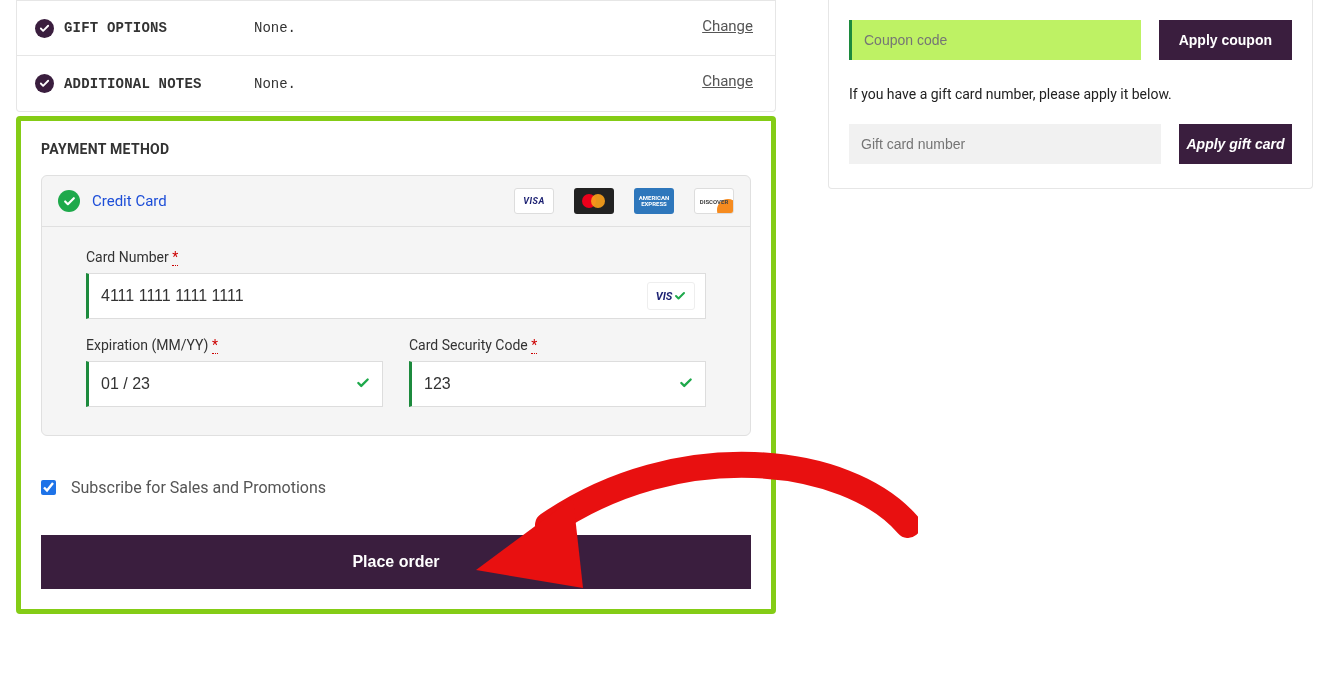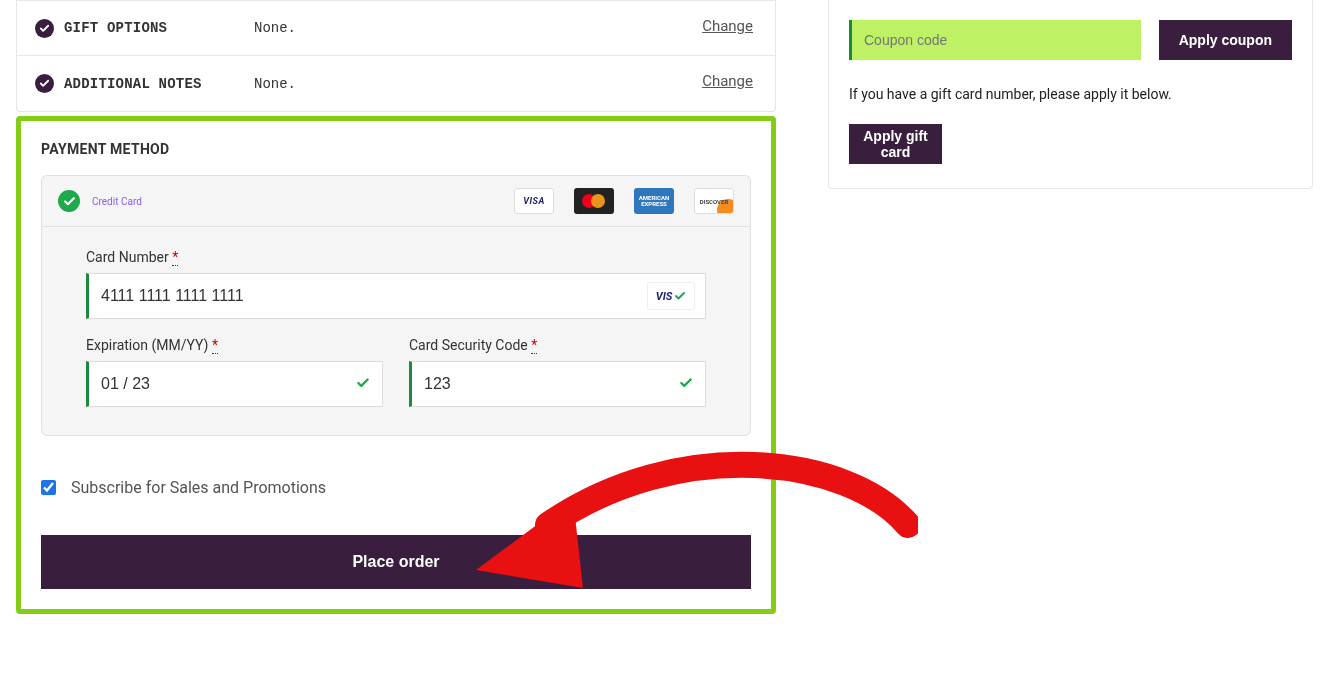--- a/index.html
+++ b/index.html
@@ -99,22 +99,22 @@
     position: relative;
   }
   .cc-radio {
     width: 22px; height: 22px; border-radius: 50%;
     background: #1ea94b;
     display: inline-flex; align-items: center; justify-content: center;
     margin-right: 12px;
   }
   .cc-radio svg { width: 13px; height: 13px; }
   .cc-label {
-    font-size: 10px;
-    color: #8b5cf6;
+    font-size: 15px;
+    color: #1d4ed8;
   }
   .card-brands {
     position: absolute;
     right: 16px;
     top: 12px;
     display: flex;
     gap: 20px;
   }
   .brand { width: 40px; height: 26px; border-radius: 3px; display:inline-flex; align-items:center; justify-content:center; font-size:9px; font-weight:700; }
   .visa { background:#fff; border:1px solid #ddd; color:#1a1f71; font-style:italic; letter-spacing:0.5px;}
@@ -172,21 +172,21 @@
     height:40px; padding:0 12px; font-size:14px; color:#333; outline:none;
   }
   .side-input-plain {
     flex:1; background:#f1f1f1; border:none;
     height:40px; padding:0 12px; font-size:14px; color:#333; outline:none;
   }
   .side-btn {
     background:#3a1e3e; color:#fff; border:none; padding:0 20px;
     height:40px; font-size:14px; font-weight:600; cursor:pointer;
   }
-  .side-btn.wide { width:93px; padding:0;}
+  .side-btn.wide { width:113px; padding:0;font-style:italic;}
   .side-text { font-size:14px; color:#222; margin:26px 0 22px 0; }
   
   .arrow-svg {
     position:absolute;
     left: 468px;
     top: 430px;
     width: 450px;
     height: 170px;
     pointer-events:none;
   }
@@ -296,20 +296,21 @@
   </div>
 </div>
 
 <div class="side-col">
   <div class="side-input-row">
     <input class="side-input" placeholder="Coupon code" style="">
     <button class="side-btn">Apply coupon</button>
   </div>
   <p class="side-text">If you have a gift card number, please apply it below.</p>
   <div class="side-input-row">
+    <input class="side-input-plain" placeholder="Gift card number" style="">
     <button class="side-btn wide">Apply gift card</button>
   </div>
 </div>
 
 <svg class="arrow-svg" viewBox="0 0 450 170">
   <path d="M 440 95 C 380 25, 210 5, 80 95" stroke="#e81010" stroke-width="26" fill="none" stroke-linecap="round"></path>
   <polygon points="8,140 105,68 115,158" fill="#e81010"></polygon>
 </svg>
 
 </body></html>

